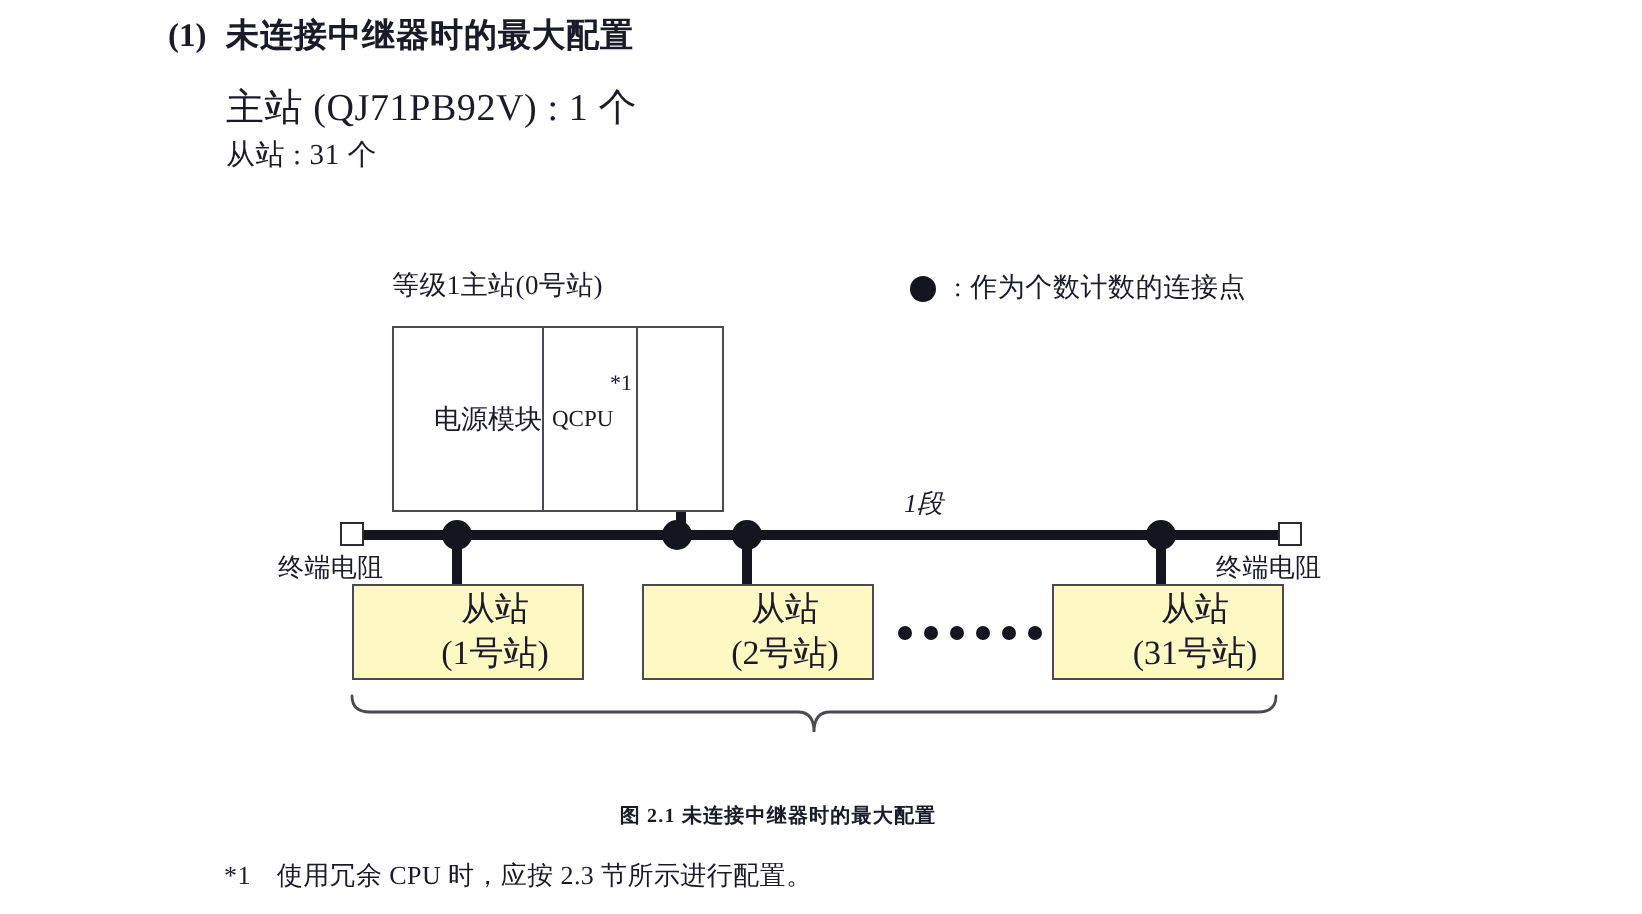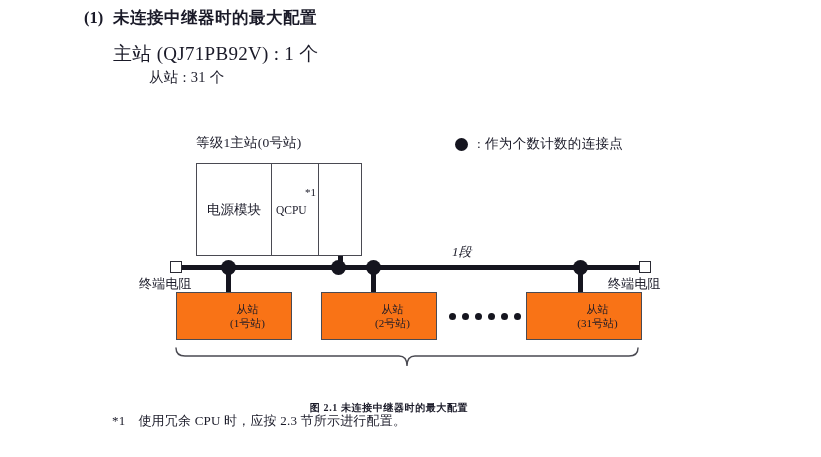--- a/index.html
+++ b/index.html
@@ -40,21 +40,20 @@
     position: absolute;
     left: 113px; top: 41px;
     font-size: 19px;
     letter-spacing: 0.3px;
   }
   .hd-line3 {
     position: absolute;
     left: 113px; top: 68px;
     font-size: 14.5px;
     letter-spacing: 0.3px;
-    margin-left: 36px;
   }
 
   
   .legend {
     position: absolute;
     left: 455px; top: 135px;
     display: flex;
     align-items: center;
     font-size: 13.5px;
     letter-spacing: 0.3px;
@@ -85,21 +84,21 @@
     border: 1.4px solid #4a4a52;
     box-sizing: border-box;
     display: flex;
     background: #ffffff;
   }
   .rack-cell {
     position: relative;
     box-sizing: border-box;
     display: flex;
     align-items: center;
-    justify-content: center;
+    justify-content: flex-end;
     font-size: 13.5px;
   }
   .cell-power {
     width: 75px;
     border-right: 1.4px solid #4a4a52;
   }
   .cell-cpu {
     width: 47px;
     border-right: 1.4px solid #4a4a52;
     font-size: 11.5px;
@@ -163,26 +162,26 @@
     font-style: italic;
   }
 
   
   .slave {
     position: absolute;
     top: 292px;
     width: 116px; height: 48px;
     border: 1.4px solid #4a4a52;
     box-sizing: border-box;
-    background: #f97316;
+    background: #fef9c3;
     display: flex;
     flex-direction: column;
     align-items: center;
     justify-content: center;
-    font-size: 11px;
+    font-size: 17px;
     line-height: 1.3;
     padding-left: 27px;
   }
 
   
   .ellipsis {
     position: absolute;
     left: 449px; top: 313px;
     display: flex;
     gap: 6px;
@@ -214,21 +213,21 @@
     position: absolute;
     left: 0; top: 401px;
     width: 778px;
     text-align: center;
     font-size: 10px;
     font-weight: bold;
     letter-spacing: 0.6px;
   }
   .footnote {
     position: absolute;
-    left: 112px; top: 412px;
+    left: 112px; top: 429px;
     font-size: 13px;
     letter-spacing: 0.2px;
   }
   .footnote-num { margin-right: 13px; }
 </style>
 </head>
 <body>
 
 <div class="page">
 

